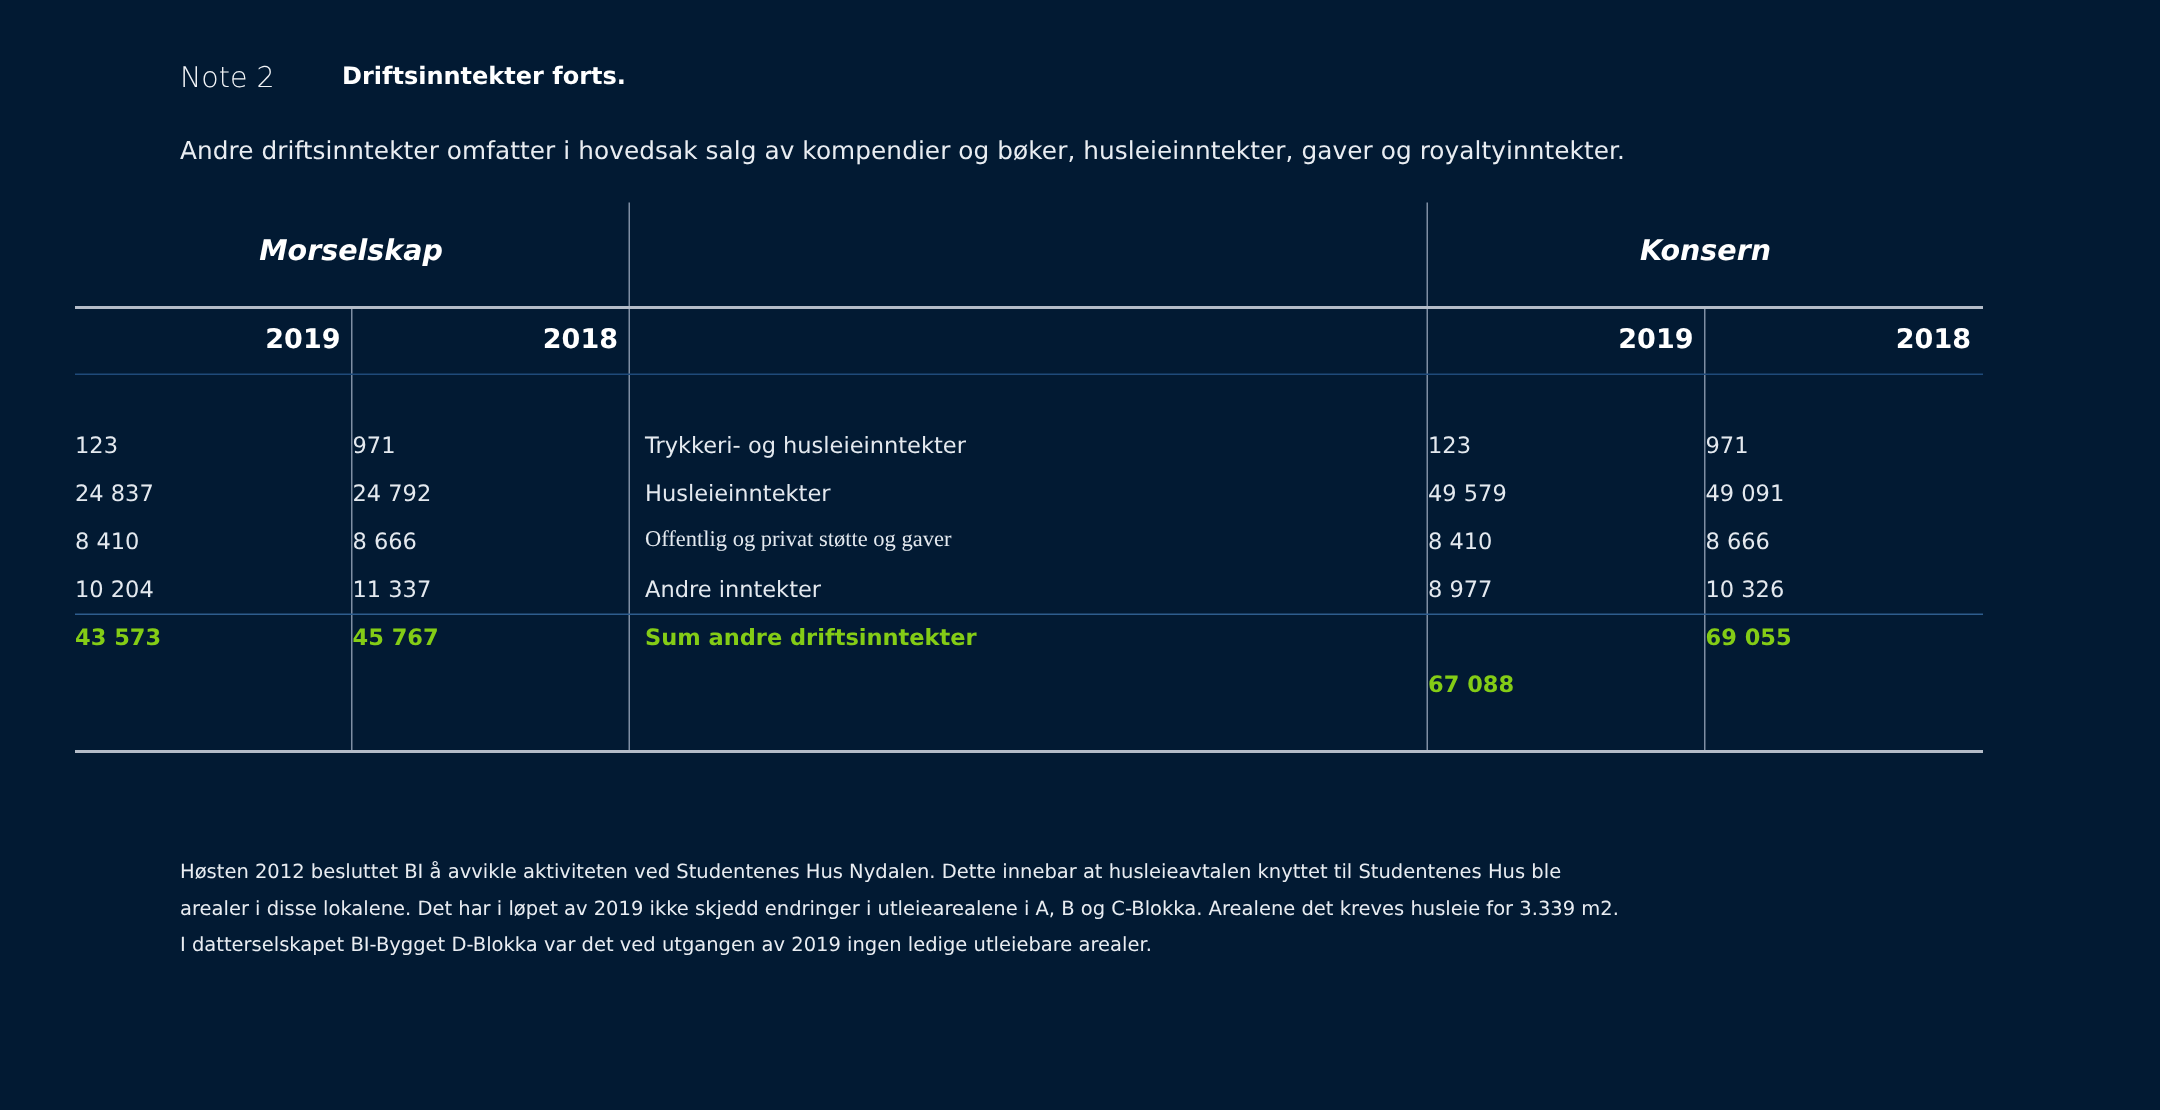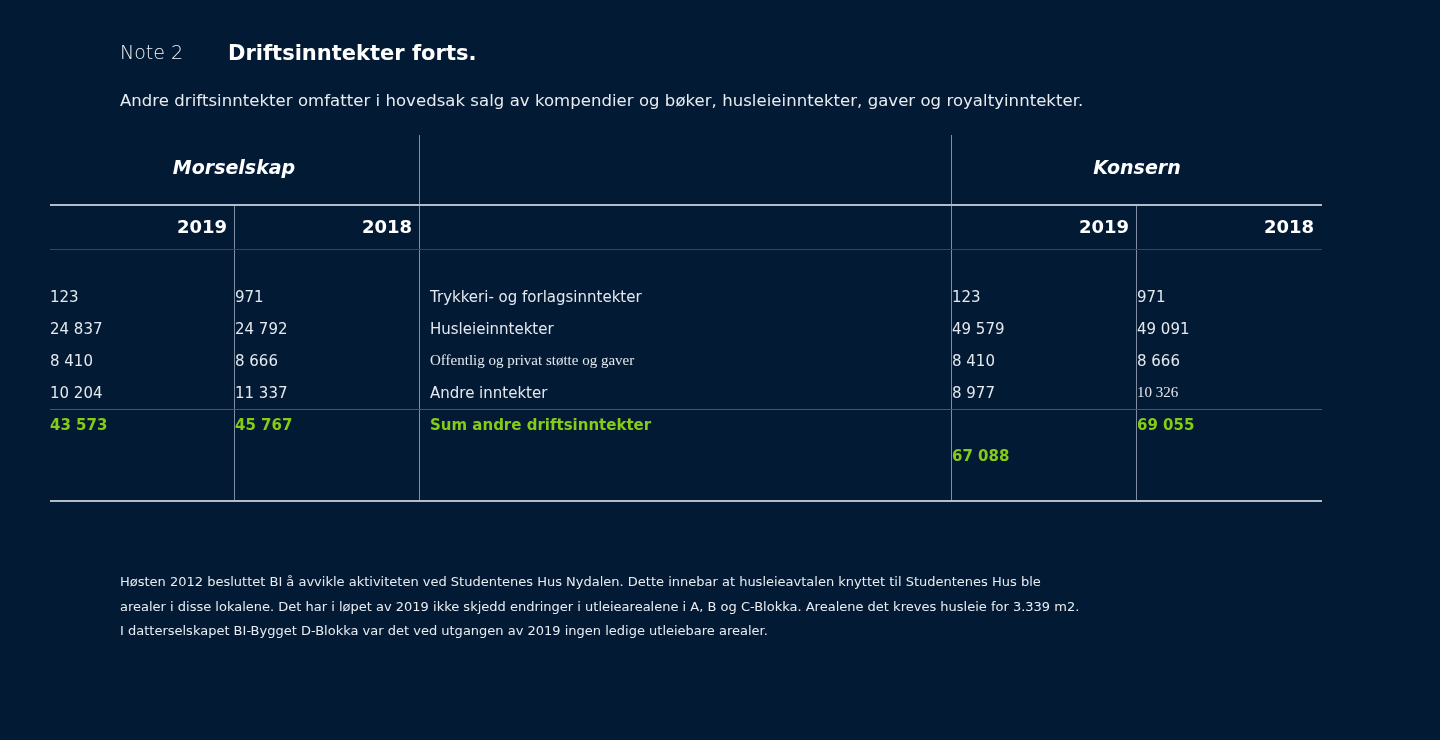--- a/index.html
+++ b/index.html
@@ -6,21 +6,21 @@
     body {
       width: 1440px; height: 740px;
       background: #021a33;
       color: #ffffff;
       font-family: "DejaVu Sans", sans-serif;
       position: relative;
       overflow: hidden;
     }
     .abs { position: absolute; }
     .note-label { left: 120px; top: 41px; font-size: 19px; font-weight: 300; color: #f2f4f7; }
-    .note-title { left: 228px; top: 41px; font-size: 21px; font-weight: bold; color: #ffffff; }
+    .note-title { left: 228px; top: 41px; font-size: 16px; font-weight: bold; color: #ffffff; }
     .intro { left: 120px; top: 91px; font-size: 16.5px; color: #e9edf2; white-space: nowrap; letter-spacing: 0.05px; }
 
     .vline { position: absolute; width: 1px; background: #7f8ea3; }
     .hline { position: absolute; left: 50px; width: 1272px; height: 2px; }
     .hl-light { background: #b4bcc8; }
     .hl-blue { background: #1f4a7a; height: 1px; }
     .hl-blue2 { background: #2e5d8e; height: 1px; }
 
     .group-head { top: 156px; font-size: 19px; font-weight: bold; font-style: italic; color: #ffffff; text-align: center; }
     .year { top: 216px; font-size: 18px; font-weight: bold; color: #ffffff; text-align: right; }
@@ -54,21 +54,21 @@
   <div class="abs group-head" style="left:952px; width:370px;">Konsern</div>
 
   <div class="abs year" style="left:50px; width:177px;">2019</div>
   <div class="abs year" style="left:235px; width:177px;">2018</div>
   <div class="abs year" style="left:952px; width:177px;">2019</div>
   <div class="abs year" style="left:1137px; width:177px;">2018</div>
 
   <div>
     <div class="abs cell" style="left:50px; width:177px; top:288px;">123</div>
     <div class="abs cell" style="left:235px; width:177px; top:288px;">971</div>
-    <div class="abs label" style="left:430px; top:288px;">Trykkeri- og forlagsinntekter</div>
+    <div class="abs label" style="left:430px; top:288px;">Trykkeri- og husleieinntekter</div>
     <div class="abs cell" style="left:952px; width:177px; top:288px;">123</div>
     <div class="abs cell" style="left:1137px; width:177px; top:288px;">971</div>
   </div>
 
   <div>
     <div class="abs cell" style="left:50px; width:177px; top:320px;">24 837</div>
     <div class="abs cell" style="left:235px; width:177px; top:320px;">24 792</div>
     <div class="abs label" style="left:430px; top:320px;">Husleieinntekter</div>
     <div class="abs cell" style="left:952px; width:177px; top:320px;">49 579</div>
     <div class="abs cell" style="left:1137px; width:177px; top:320px;">49 091</div>
@@ -80,21 +80,21 @@
     <div class="abs label" style="left:430px; top:352px;font-family:Liberation Serif, serif;">Offentlig og privat støtte og gaver</div>
     <div class="abs cell" style="left:952px; width:177px; top:352px;">8 410</div>
     <div class="abs cell" style="left:1137px; width:177px; top:352px;">8 666</div>
   </div>
 
   <div>
     <div class="abs cell" style="left:50px; width:177px; top:384px;">10 204</div>
     <div class="abs cell" style="left:235px; width:177px; top:384px;">11 337</div>
     <div class="abs label" style="left:430px; top:384px;">Andre inntekter</div>
     <div class="abs cell" style="left:952px; width:177px; top:384px;">8 977</div>
-    <div class="abs cell" style="left:1137px; width:177px; top:384px;font-family:Liberation Serif, serif;">10 326</div>
+    <div class="abs cell" style="left:1137px; width:177px; top:384px;">10 326</div>
   </div>
 
   <div>
     <div class="abs cell total" style="left:50px; width:177px; top:416px;">43 573</div>
     <div class="abs cell total" style="left:235px; width:177px; top:416px;">45 767</div>
     <div class="abs label total" style="left:430px; top:416px;">Sum andre driftsinntekter</div>
     <div class="abs cell total" style="left:952px; width:177px; top:416px;margin-top:31px;">67 088</div>
     <div class="abs cell total" style="left:1137px; width:177px; top:416px;">69 055</div>
   </div>
 </div>

